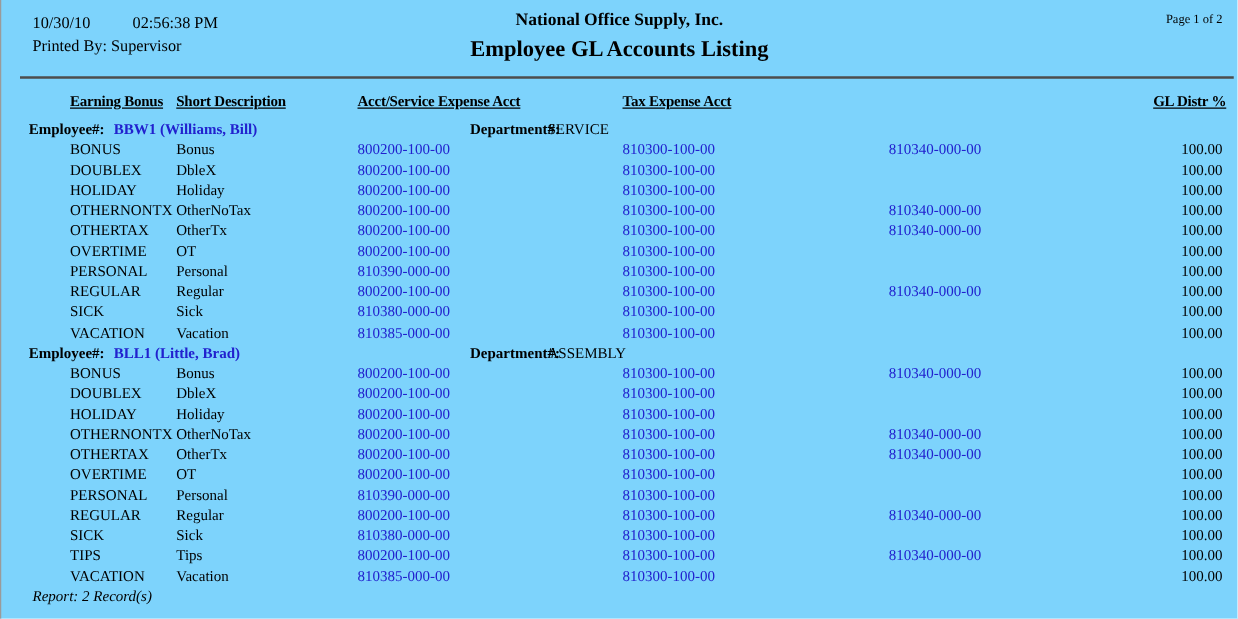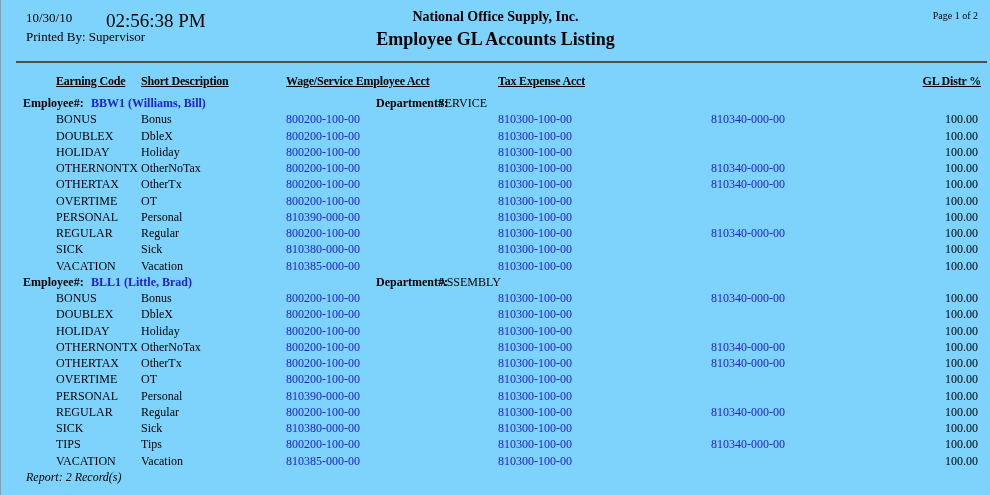--- a/index.html
+++ b/index.html
@@ -8,21 +8,21 @@
     width:990px;height:495px;
     background:#7dd3fc;
     font-family:"Liberation Serif", serif;
     color:#000;
     overflow:hidden;
     border-left:1px solid #9a9a9a;
     box-sizing:border-box;
   }
   
   .hdr-date   {position:absolute;left:25px; top:10px;font-size:13px;}
-  .hdr-time   {position:absolute;left:105px;top:10px;font-size:19px;}
+  .hdr-time   {position:absolute;left:105px;top:10px;font-size:13px;}
   .hdr-printed{position:absolute;left:25px; top:29px;font-size:13px;}
   .hdr-page   {position:absolute;right:12px;top:10px;font-size:10px;}
   .hdr-company{position:absolute;left:0;right:0;top:9px; text-align:center;font-size:14px;font-weight:bold;}
   .hdr-title  {position:absolute;left:0;right:0;top:29px;text-align:center;font-size:18px;font-weight:bold;}
   .top-rule   {position:absolute;left:15px;right:3px;top:61px;height:2px;background:#4d4d4d;}
   
   .col-hdr{position:absolute;top:74px;height:16px;font-size:12px;font-weight:bold;}
   .col-hdr span{text-decoration:underline;letter-spacing:-0.2px;}
   .ch-code{left:55px;}
   .ch-desc{left:140px;}
@@ -54,23 +54,23 @@
 <div class="page">
 
   <div class="hdr-date">10/30/10</div>
   <div class="hdr-time">02:56:38 PM</div>
   <div class="hdr-printed">Printed By: Supervisor</div>
   <div class="hdr-page">Page 1 of 2</div>
   <div class="hdr-company">National Office Supply, Inc.</div>
   <div class="hdr-title">Employee GL Accounts Listing</div>
   <div class="top-rule"></div>
 
-  <div class="col-hdr ch-code"><span>Earning Code</span></div>
+  <div class="col-hdr ch-code"><span>Earning Bonus</span></div>
   <div class="col-hdr ch-desc"><span>Short Description</span></div>
-  <div class="col-hdr ch-wage"><span>Wage/Service Employee Acct</span></div>
+  <div class="col-hdr ch-wage"><span>Acct/Service Expense Acct</span></div>
   <div class="col-hdr ch-tax"><span>Tax Expense Acct</span></div>
   <div class="col-hdr ch-pct"><span>GL Distr %</span></div>
 
   <div class="body" id="report-body">
       <div class="line">
         <span class="cell c-emp-lbl">Employee#:</span>
         <span class="cell c-emp-code link">BBW1 (Williams, Bill)</span>
         <span class="cell c-dept-lbl">Department#:</span>
         <span class="cell c-dept-val">SERVICE</span>
       </div>

